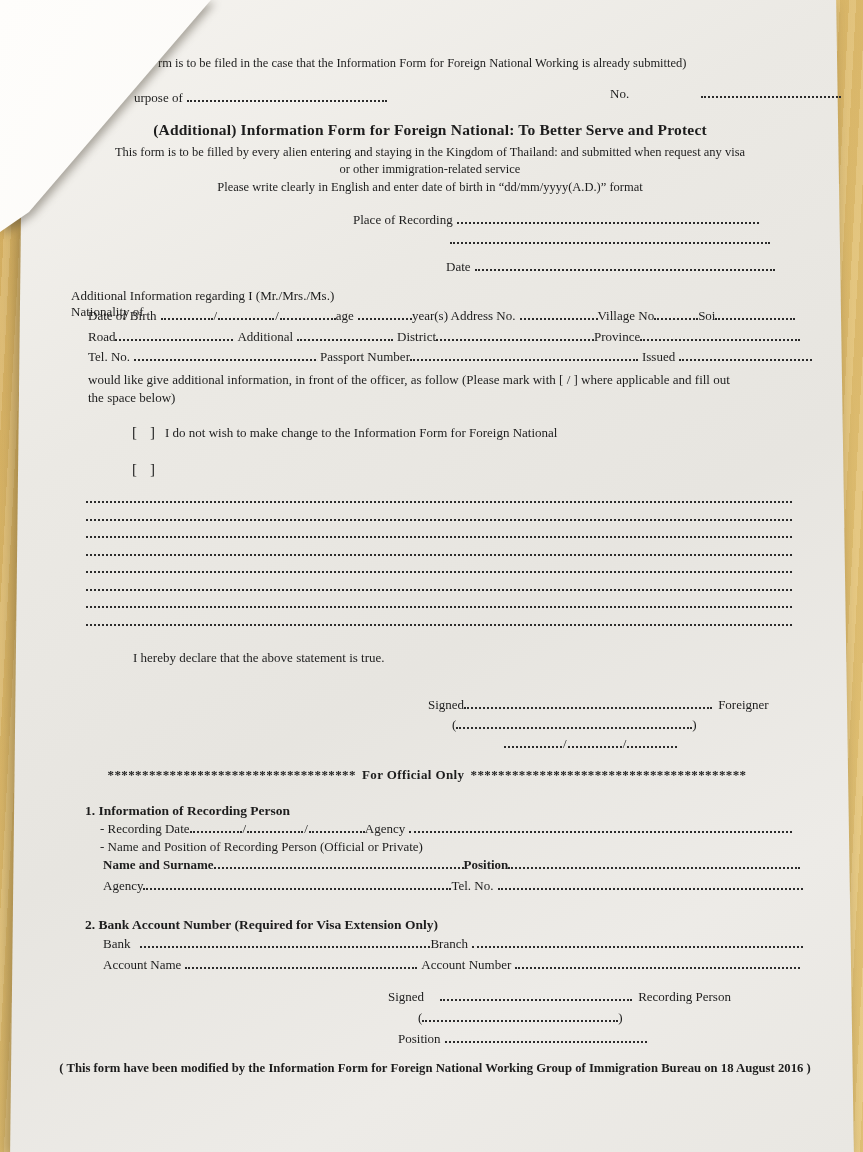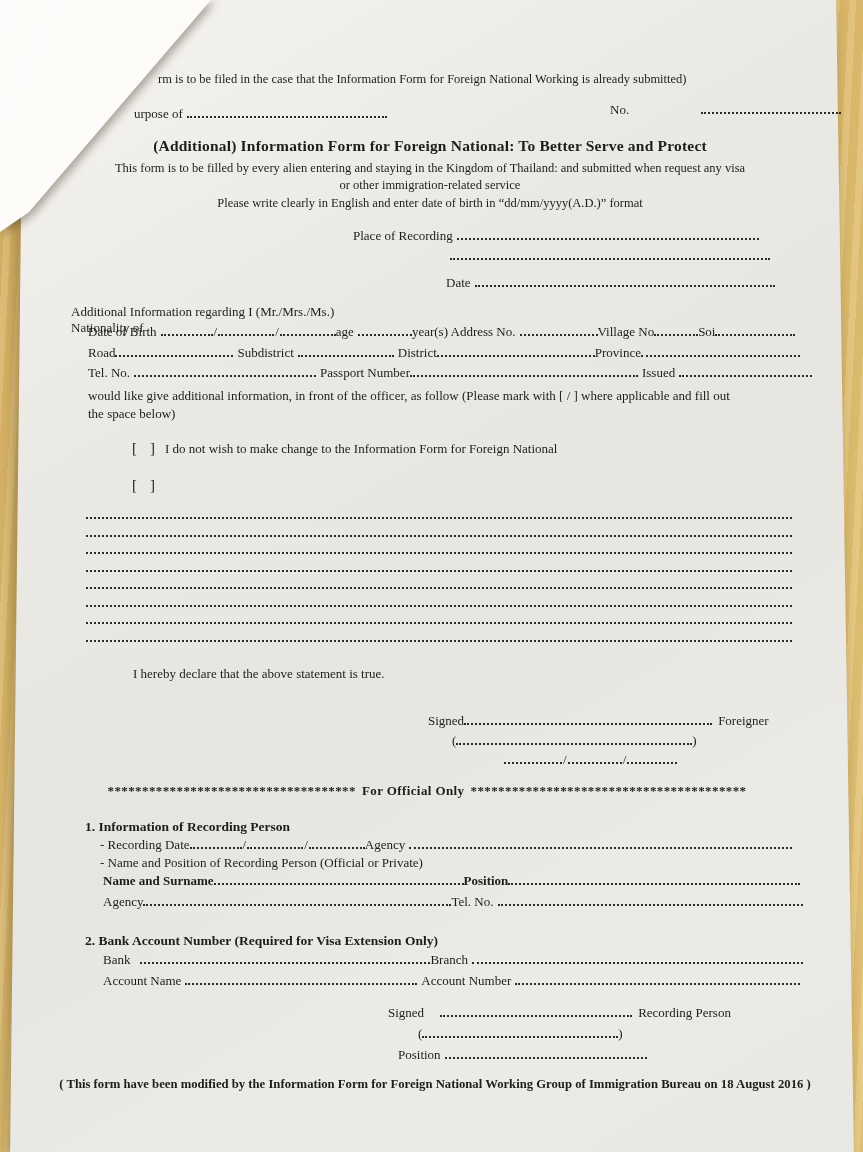--- a/index.html
+++ b/index.html
@@ -17,21 +17,21 @@
     position:absolute;inset:0;
     clip-path:polygon(24px -40px,836px -10px,854px 1160px,10px 1160px);
     background:linear-gradient(150deg,#f6f4f0 0%,#ebe9e4 30%,#e7e5e0 55%,#edebe7 80%,#e9e7e2 100%);
   }
   .overlap-wrap{position:absolute;inset:0;filter:drop-shadow(4px 3px 4px rgba(70,62,48,.42));pointer-events:none;}
   .overlap{
     position:absolute;inset:0;
     clip-path:polygon(-6px -6px,216px -6px,29px 212px,-6px 236px);
     background:linear-gradient(115deg,#fefdfb 0%,#f8f6f2 55%,#f0eeea 100%);
   }
-  .content{position:absolute;inset:0;color:#1d1d1d;margin-top:16px;}
+  .content{position:absolute;inset:0;color:#1d1d1d;}
   .row{position:absolute;display:flex;align-items:baseline;white-space:nowrap;font-size:13px;}
   .center{justify-content:center;text-align:center;}
   .b{font-weight:bold;text-align:right;}
   .dots{display:inline-block;height:4px;border-bottom:2px dotted #2b2b2b;}
   .grow{flex:1;}
   .sp2{display:inline-block;width:4px;}
   .sp6{display:inline-block;width:6px;}
   .sp10{display:inline-block;width:10px;}
   .bracket{font-size:15px;}
   .bgap{display:inline-block;width:13px;}
@@ -114,21 +114,21 @@
     <span>Village No</span>
     <span class="dots" style="width:44px"></span>
     <span>Soi</span>
     <span class="dots grow"></span>
   </div>
 
   <div class="row" style="top:329px;left:88px;width:712px;">
     <span>Road</span>
     <span class="dots" style="width:118px"></span>
     <span class="sp2"></span>
-    <span>Subdistrict</span>
+    <span>Additional</span>
     <span class="sp2"></span>
       <span class="dots" style="width:96px"></span>
     <span class="sp2"></span>
     <span>District</span>
     <span class="dots" style="width:158px"></span>
     <span>Province</span>
     <span class="dots grow"></span>
   </div>
 
   <div class="row" style="top:349px;left:88px;width:724px;">

